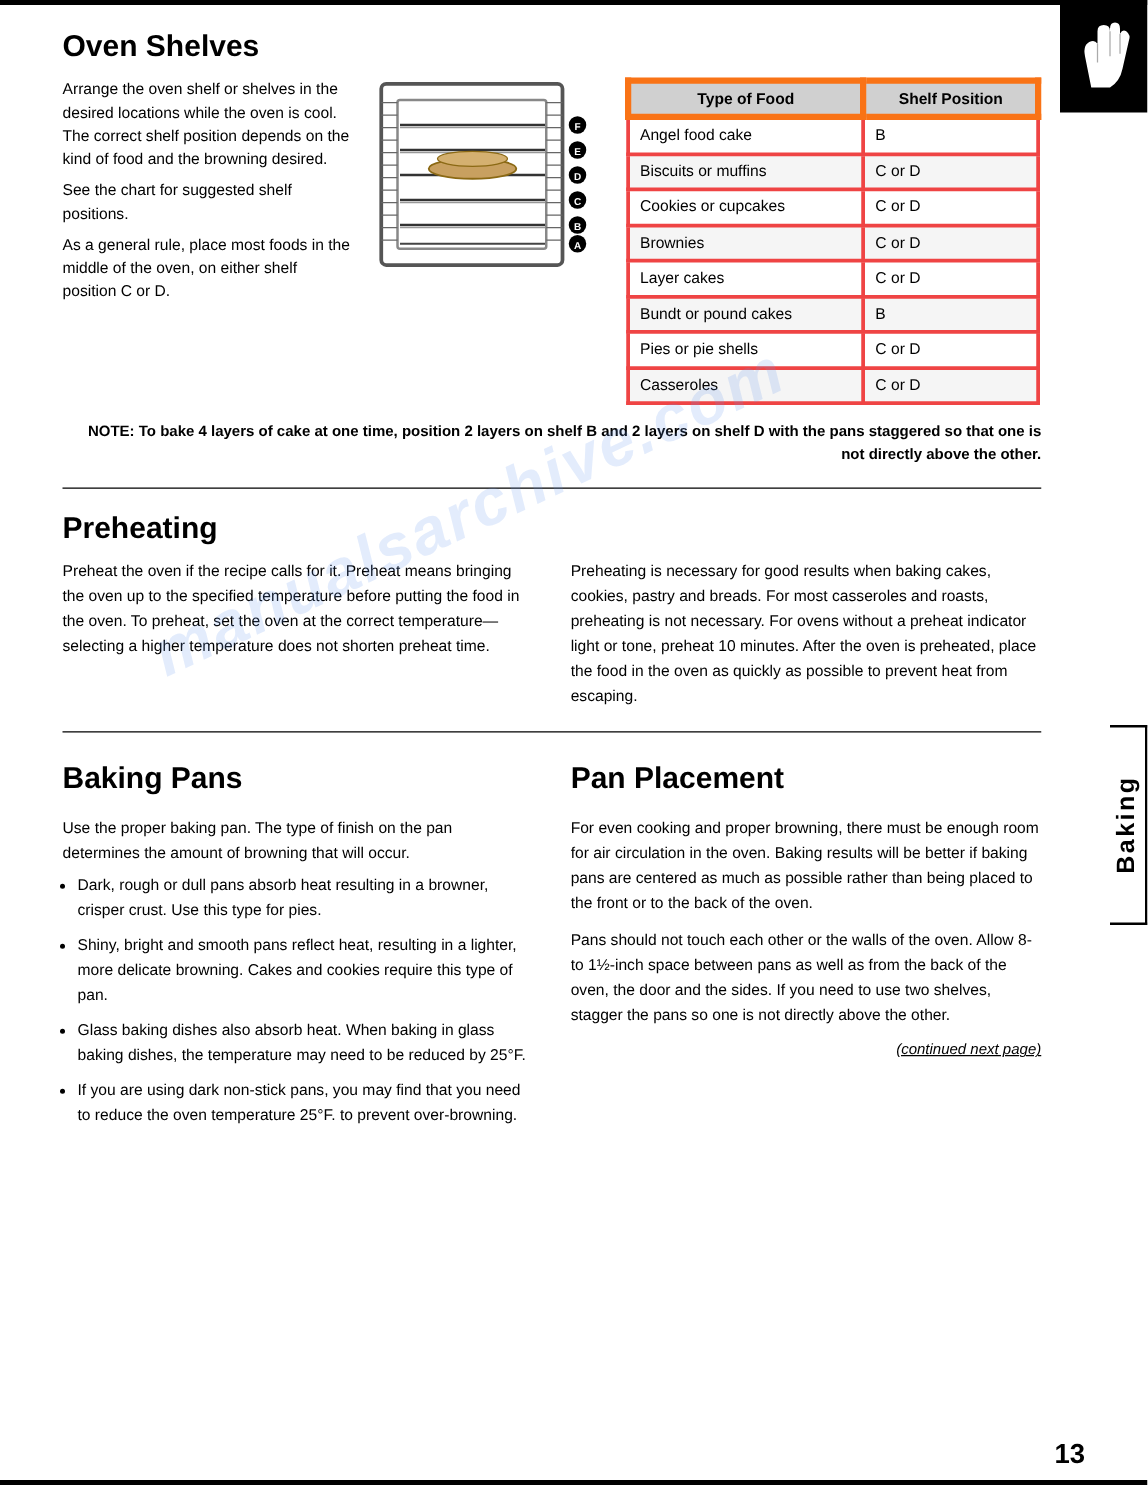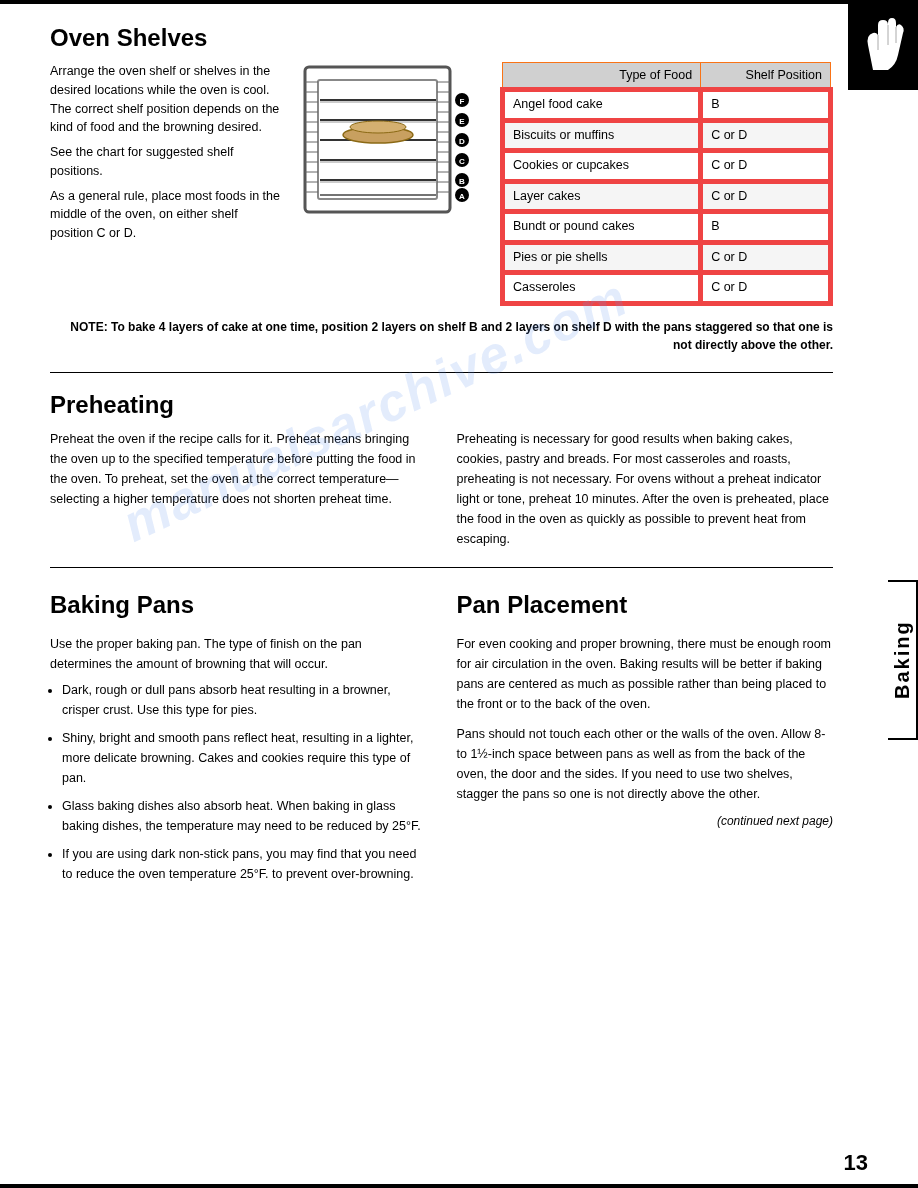--- a/index.html
+++ b/index.html
@@ -128,27 +128,27 @@
     }
 
     
     .food-table {
       width: 100%;
       border-collapse: collapse;
       font-size: 12.5px;
     }
     .food-table th {
       background: #d0d0d0;
-      border: 1px solid #f97316;
+      border: 5px solid #f97316;
       padding: 5px 8px;
-      text-align: right;
-      font-weight: normal;
+      text-align: center;
+      font-weight: bold;
     }
     .food-table td {
-      border: 5px solid #ef4444;
+      border: 3px solid #ef4444;
       padding: 4px 8px;
       line-height: 1.4;
     }
     .food-table tr:nth-child(even) td {
       background: #f5f5f5;
     }
 
     .note-text {
       font-size: 12.5px;
       line-height: 1.5;
@@ -199,20 +199,21 @@
       font-style: italic;
       font-weight: bold;
       letter-spacing: 2px;
     }
 
     .continued {
       font-style: italic;
       font-size: 12px;
       text-align: right;
       margin-top: 8px;
+      text-decoration: underline;
     }
 
     .oven-shelves-bottom {
       margin-top: 6px;
       font-size: 12px;
       line-height: 1.5;
       text-align: right;
     }
   </style>
 </head>
@@ -327,20 +328,24 @@
               </tr>
               <tr>
                 <td>Biscuits or muffins</td>
                 <td>C or D</td>
               </tr>
               <tr>
                 <td>Cookies or cupcakes</td>
                 <td>C or D</td>
               </tr>
               <tr>
+                <td>Brownies</td>
+                <td>C or D</td>
+              </tr>
+              <tr>
                 <td>Layer cakes</td>
                 <td>C or D</td>
               </tr>
               <tr>
                 <td>Bundt or pound cakes</td>
                 <td>B</td>
               </tr>
               <tr>
                 <td>Pies or pie shells</td>
                 <td>C or D</td>

